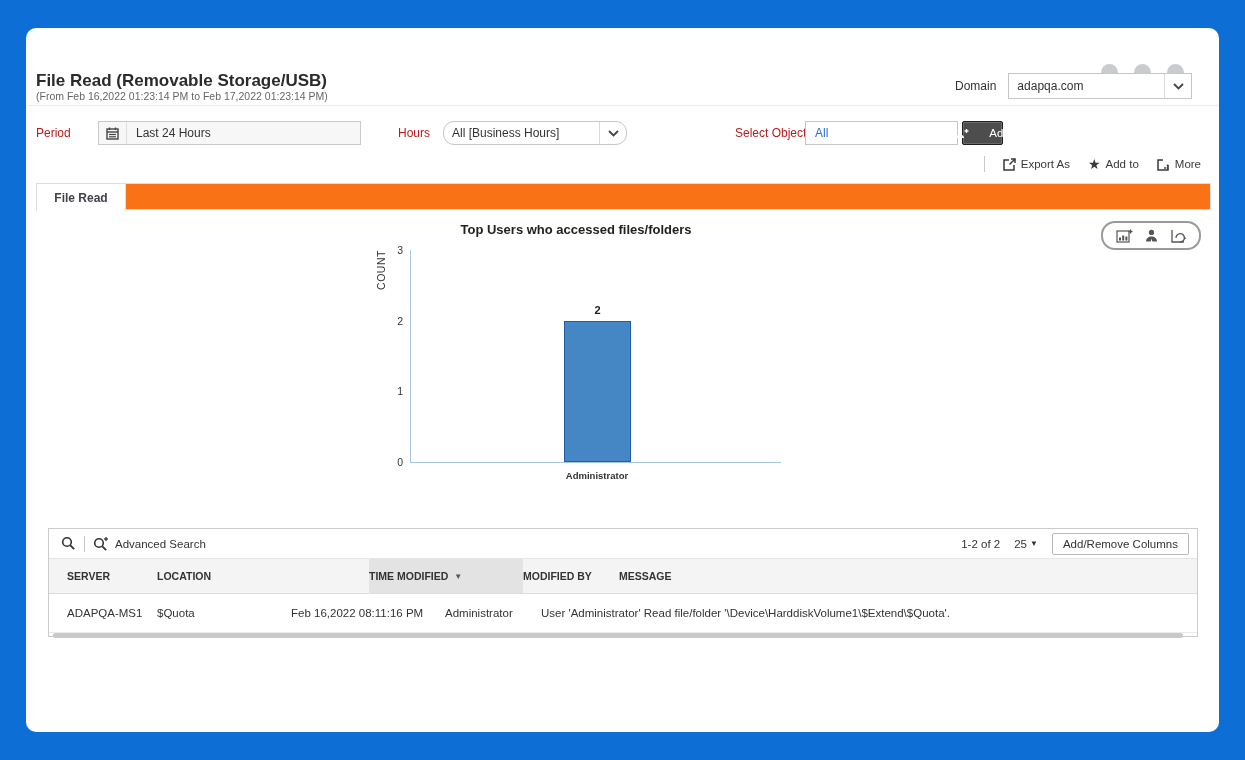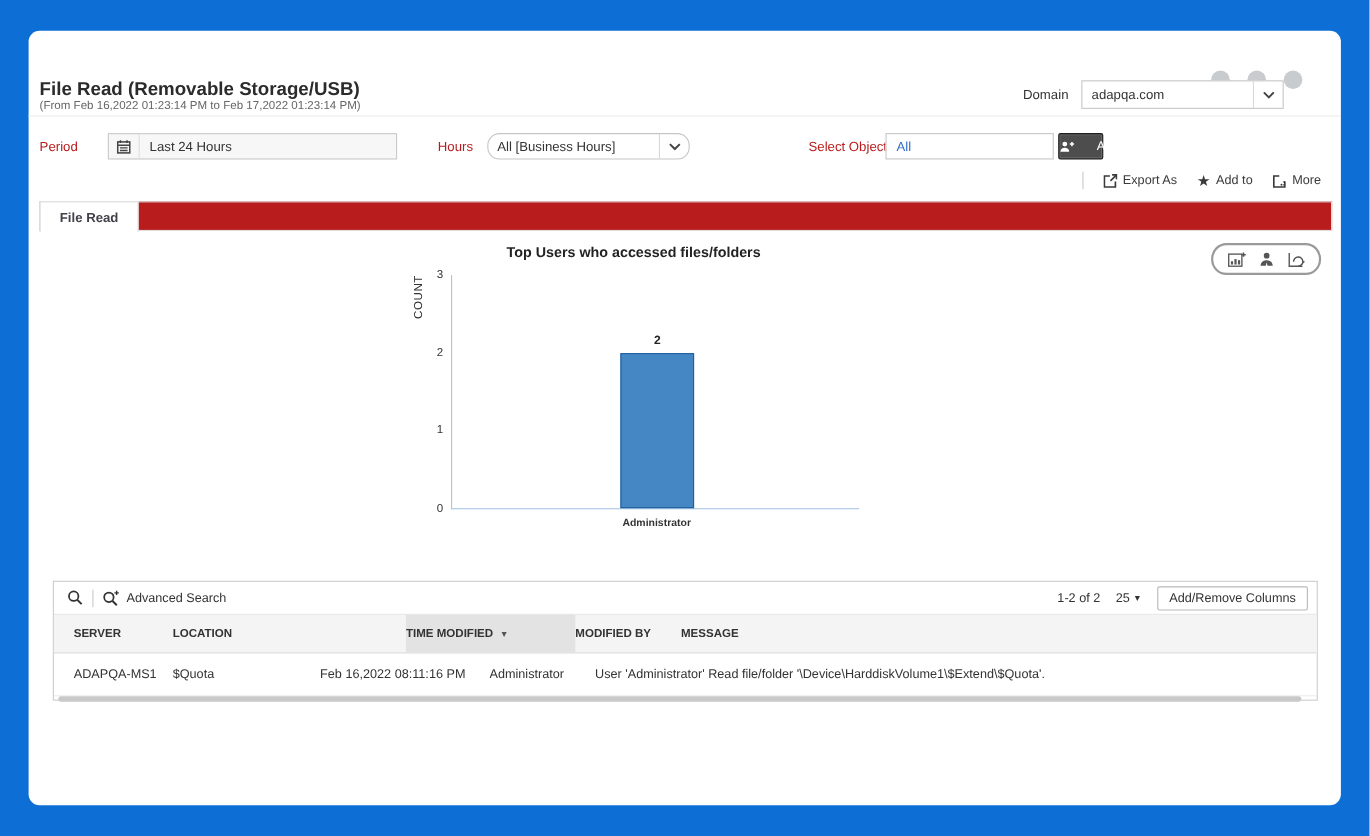--- a/index.html
+++ b/index.html
@@ -13,44 +13,44 @@
   .card{
     position:absolute;left:26px;top:28px;width:1193px;height:704px;
     background:#ffffff;border-radius:10px;
   }
   
   .dots{position:absolute;top:36px;right:35px;display:flex;gap:16px;}
   .dot{width:17px;height:17px;border-radius:50%;background:#c9cccf;}
   
   .hdr-title{position:absolute;left:10px;top:43px;font-size:17px;font-weight:bold;color:#2b2b2b;}
   .hdr-sub{position:absolute;left:10px;top:62px;font-size:10.5px;color:#666;}
-  .domain-wrap{position:absolute;top:45px;left:904px;display:flex;align-items:center;}
+  .domain-wrap{position:absolute;top:45px;left:929px;display:flex;align-items:center;}
   .domain-label{font-size:12px;color:#333;margin-right:12px;}
   .select-box{display:flex;align-items:center;border:1px solid #c6c6c6;background:#fff;height:26px;box-sizing:border-box;}
   .select-box .val{padding:0 8px;font-size:12px;color:#333;flex:1;white-space:nowrap;overflow:hidden;}
   .select-box .chev{width:26px;height:100%;border-left:1px solid #d9d9d9;display:flex;align-items:center;justify-content:center;color:#444;}
   .hdr-rule{position:absolute;left:0;top:77px;width:100%;border-bottom:1px solid #ececec;}
   
   .filters{position:absolute;left:0;top:93px;width:100%;height:24px;}
   .flabel{position:absolute;top:5px;font-size:12px;color:#b91c1c;white-space:nowrap;}
   .period-field{position:absolute;left:72px;top:0;width:263px;height:24px;border:1px solid #c9c9c9;background:#f7f7f7;display:flex;align-items:center;box-sizing:border-box;cursor:pointer;}
   .cal-seg{width:27px;height:100%;display:flex;align-items:center;justify-content:center;border-right:1px solid #dedede;color:#444;}
   .period-field .val{font-size:12px;color:#333;padding-left:9px;}
   .hours-select{position:absolute;left:417px;top:0;width:184px;}
   .hours-select .select-box{height:24px;border-radius:11px;}
   .obj-field{position:absolute;left:779px;top:0;width:153px;height:24px;border:1px solid #c6c6c6;background:#fff;box-sizing:border-box;display:flex;align-items:center;cursor:text;}
   .obj-field .val{font-size:12px;color:#2f6dc9;padding-left:9px;}
   .add-btn{position:absolute;left:936px;top:0;width:41px;height:24px;background:#4d4d4d;border:1px solid #1f1f1f;box-sizing:border-box;color:#fff;
-    display:flex;align-items:center;justify-content:flex-start;gap:20px;font-size:11.5px;border-radius:2px;cursor:pointer;box-shadow:inset 0 0 0 1px #6a6a6a;}
+    display:flex;align-items:center;justify-content:center;gap:20px;font-size:11.5px;border-radius:2px;cursor:pointer;box-shadow:inset 0 0 0 1px #6a6a6a;}
   
   .actions{position:absolute;top:127px;right:18px;height:18px;display:flex;align-items:center;gap:18px;}
   .act{display:flex;align-items:center;gap:5px;font-size:11.5px;color:#3a3a3a;cursor:pointer;}
   .vdiv{width:1px;height:16px;background:#c9c9c9;}
   
-  .tabstrip{position:absolute;left:10px;top:155px;width:1175px;height:27px;background:#b91c1c;border:1px solid #ddd;box-sizing:border-box;}
+  .tabstrip{position:absolute;left:10px;top:155px;width:1175px;height:27px;background:#f97316;border:1px solid #ddd;box-sizing:border-box;}
   .tab-active{position:absolute;left:-1px;top:-1px;width:90px;height:28px;background:#fff;border:1px solid #ddd;border-bottom:none;box-sizing:border-box;
     display:flex;align-items:center;justify-content:center;font-size:12px;color:#43404a;font-weight:bold;cursor:default;}
   
   .chart-title{position:absolute;left:0;top:194px;width:1100px;text-align:center;font-size:13px;font-weight:bold;color:#222;}
   .chart-toolbar{position:absolute;top:193px;right:18px;width:96px;height:25px;border:2px solid #9a9a9a;border-radius:14px;
     display:flex;align-items:center;justify-content:space-evenly;color:#555;background:#fff;}
   .ct-icon{display:flex;align-items:center;cursor:pointer;}
   .plot{position:absolute;left:384px;top:222px;width:370px;height:212px;border-left:1px solid #a9c6e2;border-bottom:1px solid #a9c6e2;}
   .ylabel{position:absolute;left:-50px;top:14px;width:40px;text-align:center;transform:rotate(-90deg);font-size:10.5px;color:#333;letter-spacing:.5px;}
   .ytick{position:absolute;left:-28px;width:20px;text-align:right;transform:translateY(-50%);font-size:10.5px;color:#333;}

